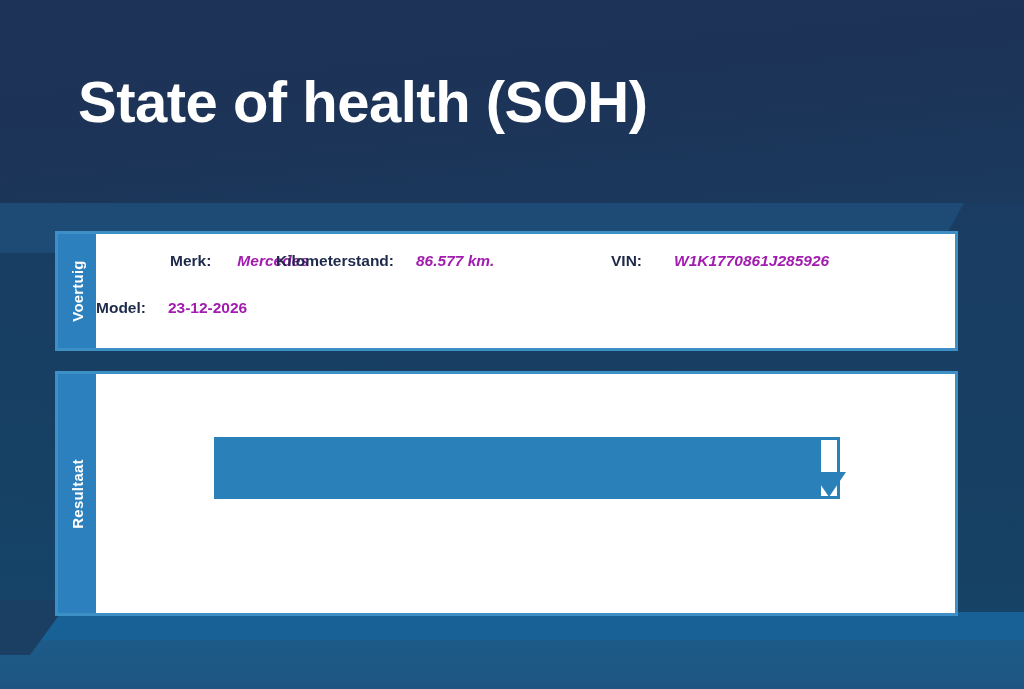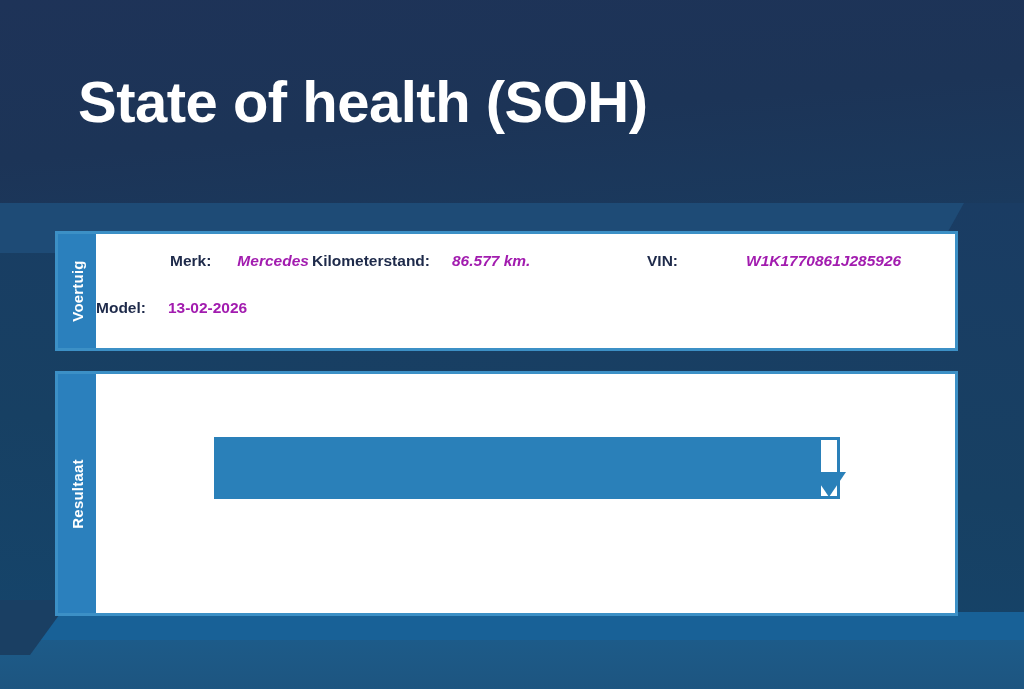--- a/index.html
+++ b/index.html
@@ -118,23 +118,23 @@
   }
   .kv-row {
     display: flex;
     height: 47px;
     align-items: flex-start;
   }
   .kv-cell {
     display: flex;
     align-items: baseline;
   }
-  .kv-col-a { width: 216px; padding-left: 74px; box-sizing: border-box; }
+  .kv-col-a { width: 180px; padding-left: 74px; box-sizing: border-box; }
   .kv-col-b { width: 335px; }
-  .kv-col-c { width: 290px; gap: 36px; }
+  .kv-col-c { width: 290px; }
   .kv-label {
     color: #1e2a4a;
     font-size: 15.5px;
     font-weight: bold;
     white-space: nowrap;
   }
   .kv-value {
     color: #a21caf;
     font-size: 15.5px;
     font-weight: bold;
@@ -236,21 +236,21 @@
           </div>
           <div class="kv-cell kv-col-c">
             <span class="kv-label">VIN:</span>
             <span class="kv-value italic">W1K1770861J285926</span>
           </div>
         </div>
 
         <div class="kv-row">
           <div class="kv-cell kv-col-b">
             <span class="kv-label">Model:</span>
-            <span class="kv-value">13-02-2026</span>
+            <span class="kv-value">23-12-2026</span>
           </div>
           <div class="kv-cell kv-col-c">
             <span class="kv-label"></span>
             <span class="kv-value"></span>
           </div>
         </div>
 
       </div>
     </div>
   </div>

